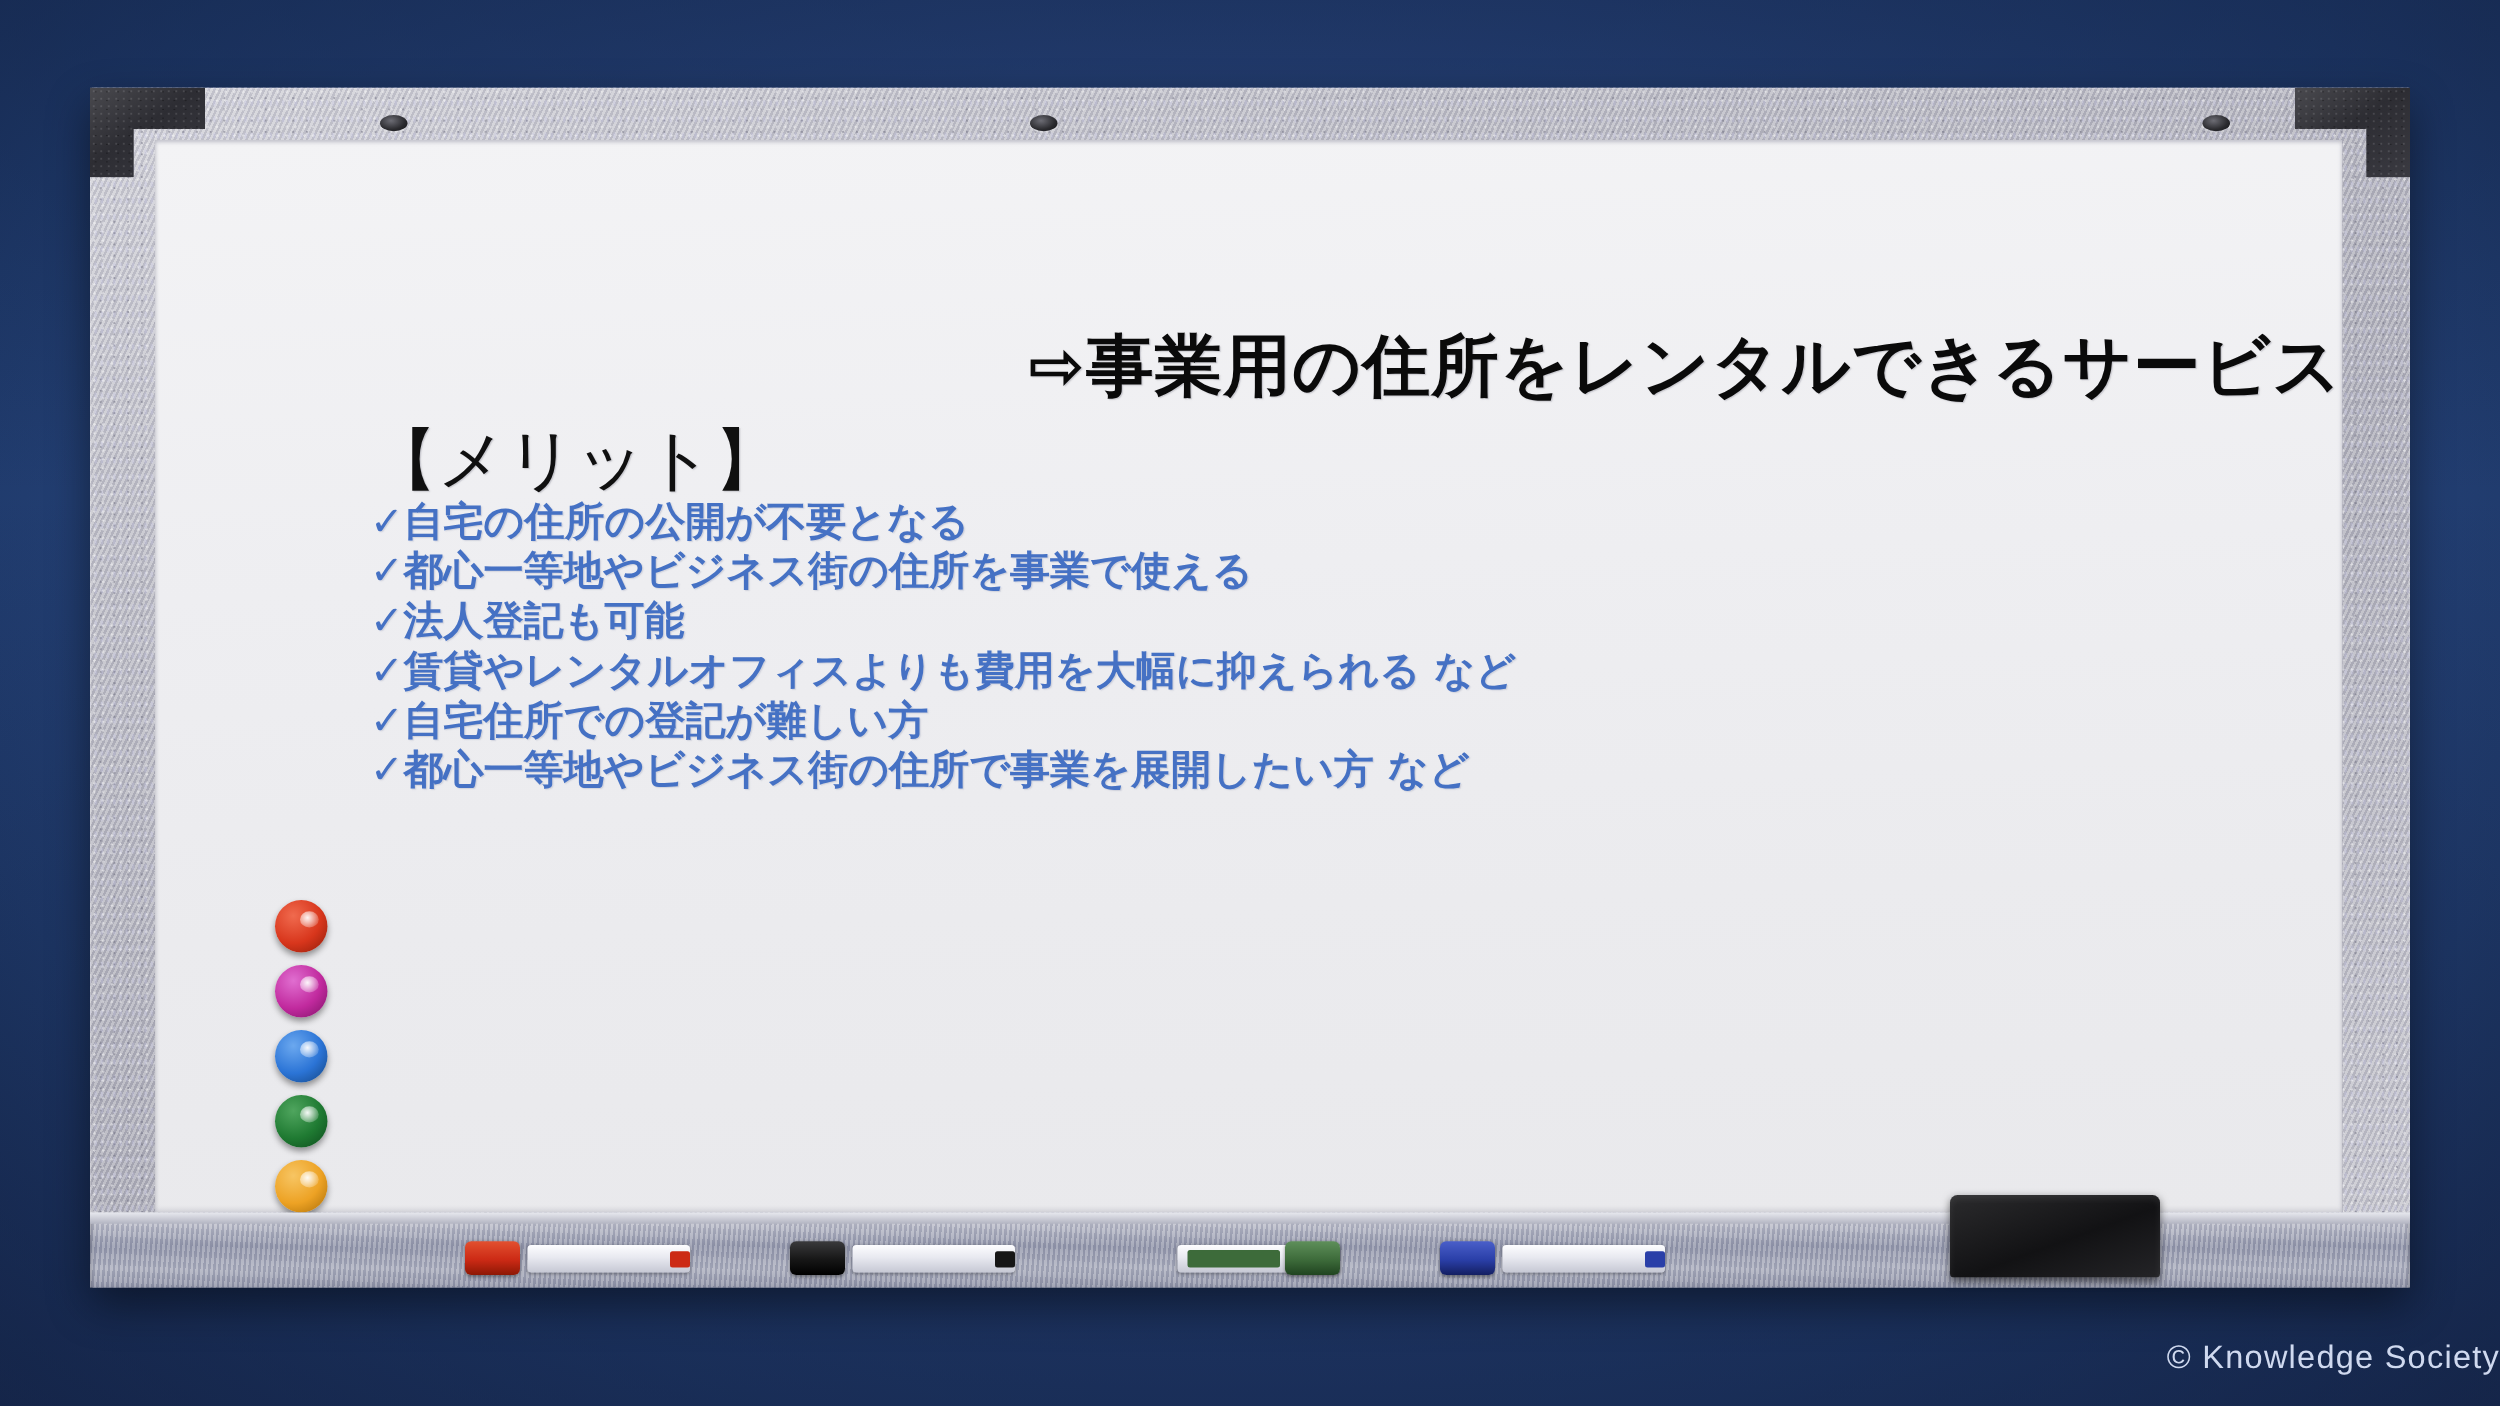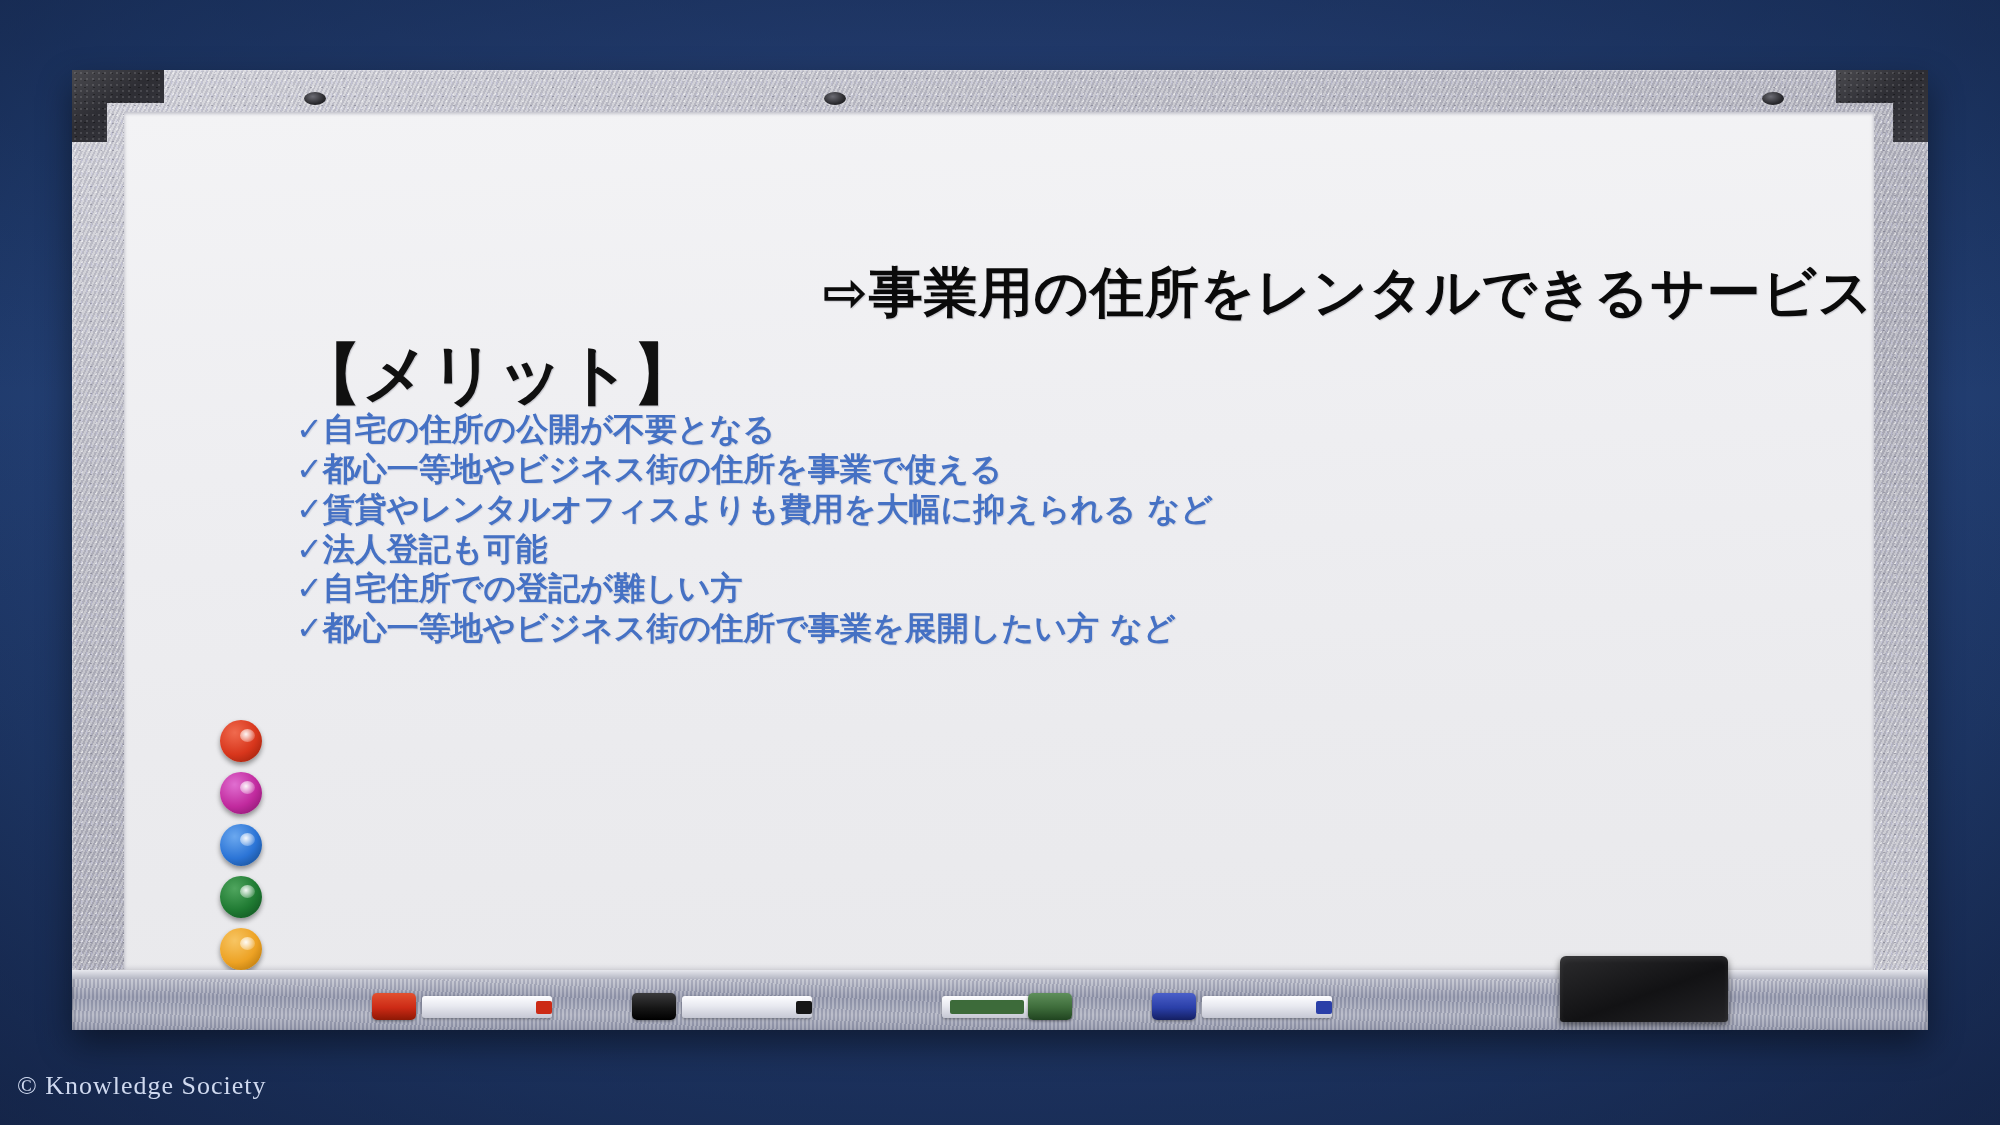--- a/index.html
+++ b/index.html
@@ -103,32 +103,32 @@
     white-space:nowrap;
   }
   #subtitle{
     position:absolute;left:0;right:0;top:145px;text-align:right;
     font-size:54px;font-weight:bold;color:#0a0a0a;letter-spacing:1px;
     text-shadow:1px 1px 1px rgba(160,160,170,.5);
     white-space:nowrap;
   }
   #bodyblock{position:absolute;left:172px;top:228px;right:40px;}
   .sec-head{
-    font-size:66px;font-weight:bold;color:#101010;line-height:1.05;
+    font-size:54px;font-weight:normal;color:#101010;line-height:1.05;
     margin:0 0 2px 0;text-shadow:1px 1px 1px rgba(160,160,170,.5);white-space:nowrap;
   }
   .bullet{
     font-size:32px;font-weight:bold;color:#4571c4;line-height:1.18;
     margin:0 0 2px 0;white-space:nowrap;text-shadow:1px 1px 1px rgba(170,175,195,.45);
   }
 
   
   #footer{
-    position:absolute;left:17px;right:0;bottom:24px;text-align:left;
-    color:#cfd9ef;font-size:26px;letter-spacing:1px;z-index:3;font-family:Liberation Serif, serif;
+    position:absolute;left:4px;right:0;bottom:24px;text-align:right;
+    color:#cfd9ef;font-size:26px;letter-spacing:1px;z-index:3;
   }
 </style>
 </head>
 <body>
 
 <div id="slide">
 
   <div id="board">
     <div class="speckle"></div>
 
@@ -141,22 +141,22 @@
     <div id="surface">
 
 
       <div id="subtitle" class="jp">⇨事業用の住所をレンタルできるサービス</div>
 
       <div id="bodyblock">
 
         <div class="sec-head jp">【メリット】</div>
         <div class="bullet jp">✓自宅の住所の公開が不要となる</div>
         <div class="bullet jp">✓都心一等地やビジネス街の住所を事業で使える</div>
+        <div class="bullet jp">✓法人登記も可能</div>
         <div class="bullet jp">✓賃貸やレンタルオフィスよりも費用を大幅に抑えられる など</div>
-        <div class="bullet jp">✓法人登記も可能</div>
 
         <div class="bullet jp">✓自宅住所での登記が難しい方</div>
         <div class="bullet jp">✓都心一等地やビジネス街の住所で事業を展開したい方 など</div>
 
       </div>
 
       <div id="magnets">
         <div class="magnet" style="background:radial-gradient(circle at 35% 30%,#f06a4e,#d8361c 55%,#8d1c09 100%);"></div>
         <div class="magnet" style="background:radial-gradient(circle at 35% 30%,#e06ed0,#c12a9e 55%,#7d1266 100%);"></div>
         <div class="magnet" style="background:radial-gradient(circle at 35% 30%,#6ba8ef,#2b74d6 55%,#13437f 100%);"></div>

